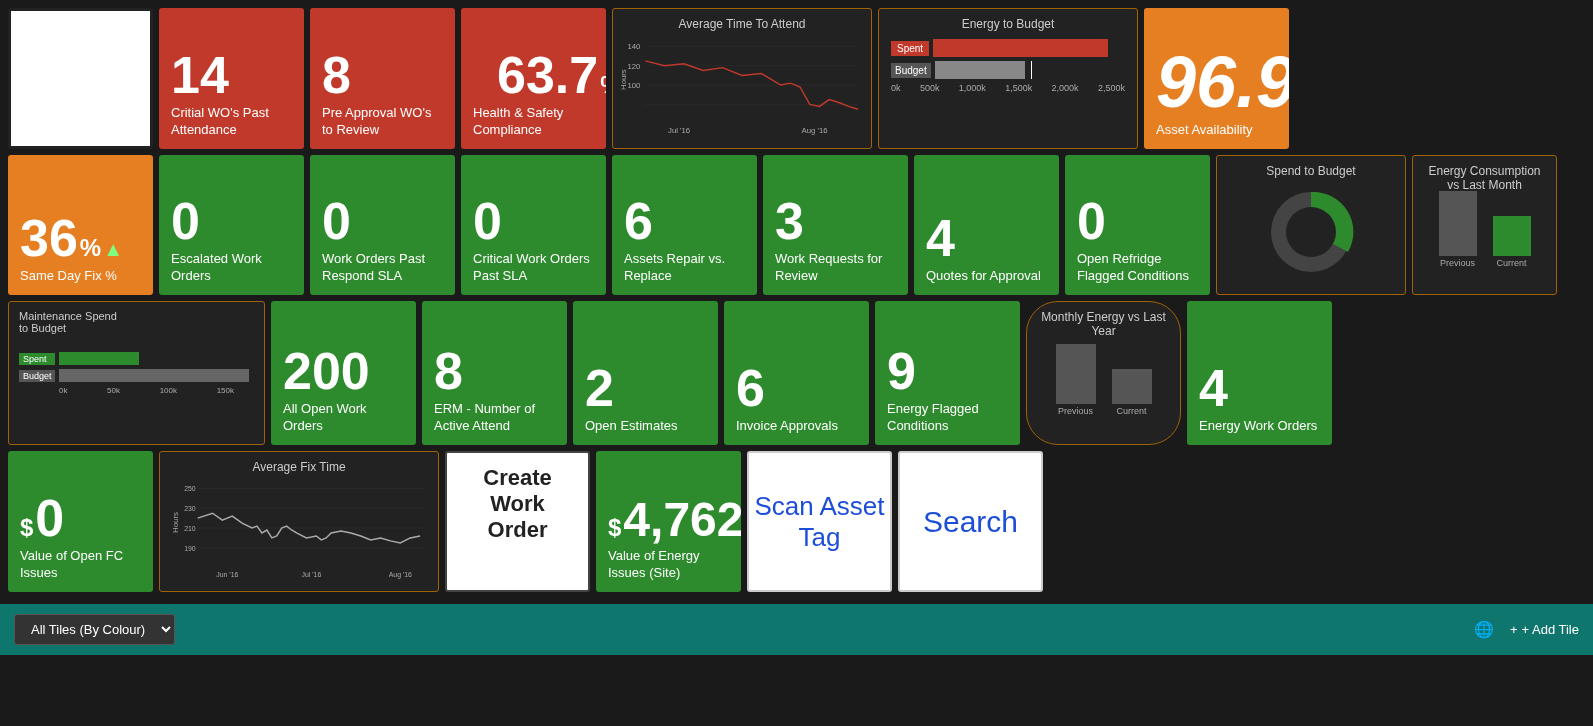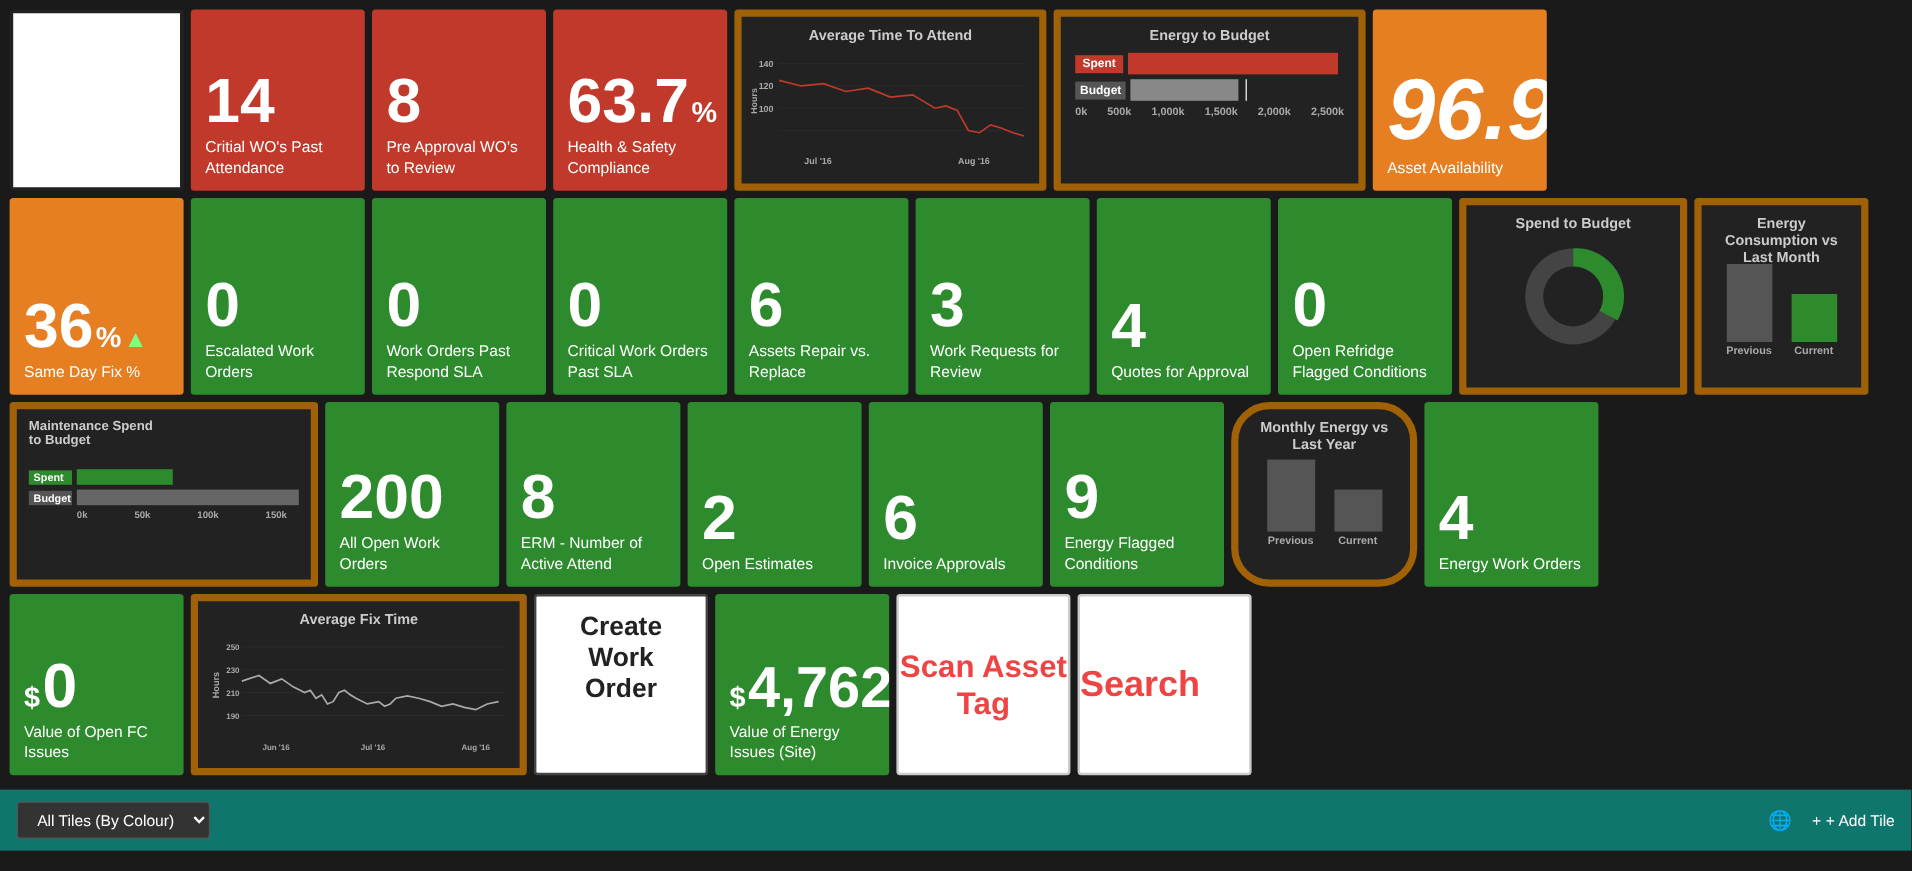--- a/index.html
+++ b/index.html
@@ -25,21 +25,21 @@
       display: flex;
       flex-direction: column;
       justify-content: flex-end;
       min-height: 140px;
       position: relative;
       overflow: hidden;
     }
     .tile.green { background: #2d8a2d; }
     .tile.red { background: #c0392b; }
     .tile.orange { background: #e67e22; }
-    .tile.dark { background: #222222; border: 6px solid #a16207; font-weight: bold; }
+    .tile.dark { background: #222222; border: 1px solid #a16207; }
     .tile.white-bordered { background: white; border: 3px solid #1a1a1a; }
 
     .tile-number {
       font-size: 52px;
       font-weight: bold;
       line-height: 1;
     }
     .tile-number-large {
       font-size: 72px;
       font-weight: bold;
@@ -81,26 +81,27 @@
     .pie-container {
       display: flex;
       justify-content: center;
       align-items: center;
       height: 100px;
     }
 
     
     .action-tile {
       background: white;
-      color: #ef4444;
-      display: flex;
-      align-items: center;
+      color: #1d4ed8;
+      display: flex;
+      align-items: center;
+      justify-content: center;
       text-align: center;
       font-size: 26px;
-      font-weight: bold;
+      font-weight: normal;
       min-height: 140px;
       border: 2px solid #ccc;
       border-radius: 3px;
     }
 
     
     .create-wo-tile {
       background: white;
       color: #222;
       display: flex;
@@ -181,21 +182,21 @@
       <div class="tile-number">14</div>
       <div class="tile-label">Critial WO's Past Attendance</div>
     </div>
 
     <div class="tile red" style="width:145px;">
       <div class="tile-number">8</div>
       <div class="tile-label">Pre Approval WO's to Review</div>
     </div>
 
     <div class="tile red" style="width:145px;">
-      <div style="display:flex; align-items:baseline; gap:2px;">
+      <div style="display:flex; align-items:baseline; gap:2px;margin-left:24px;">
         <span class="tile-number">63.7</span>
         <span class="percent-sign">%</span>
       </div>
       <div class="tile-label">Health &amp; Safety Compliance</div>
     </div>
 
     <div class="tile dark chart-tile" style="width:260px; padding:8px; justify-content:flex-start;">
       <div class="chart-title">Average Time To Attend</div>
       <svg width="100%" height="105" viewBox="0 0 250 105">
 

